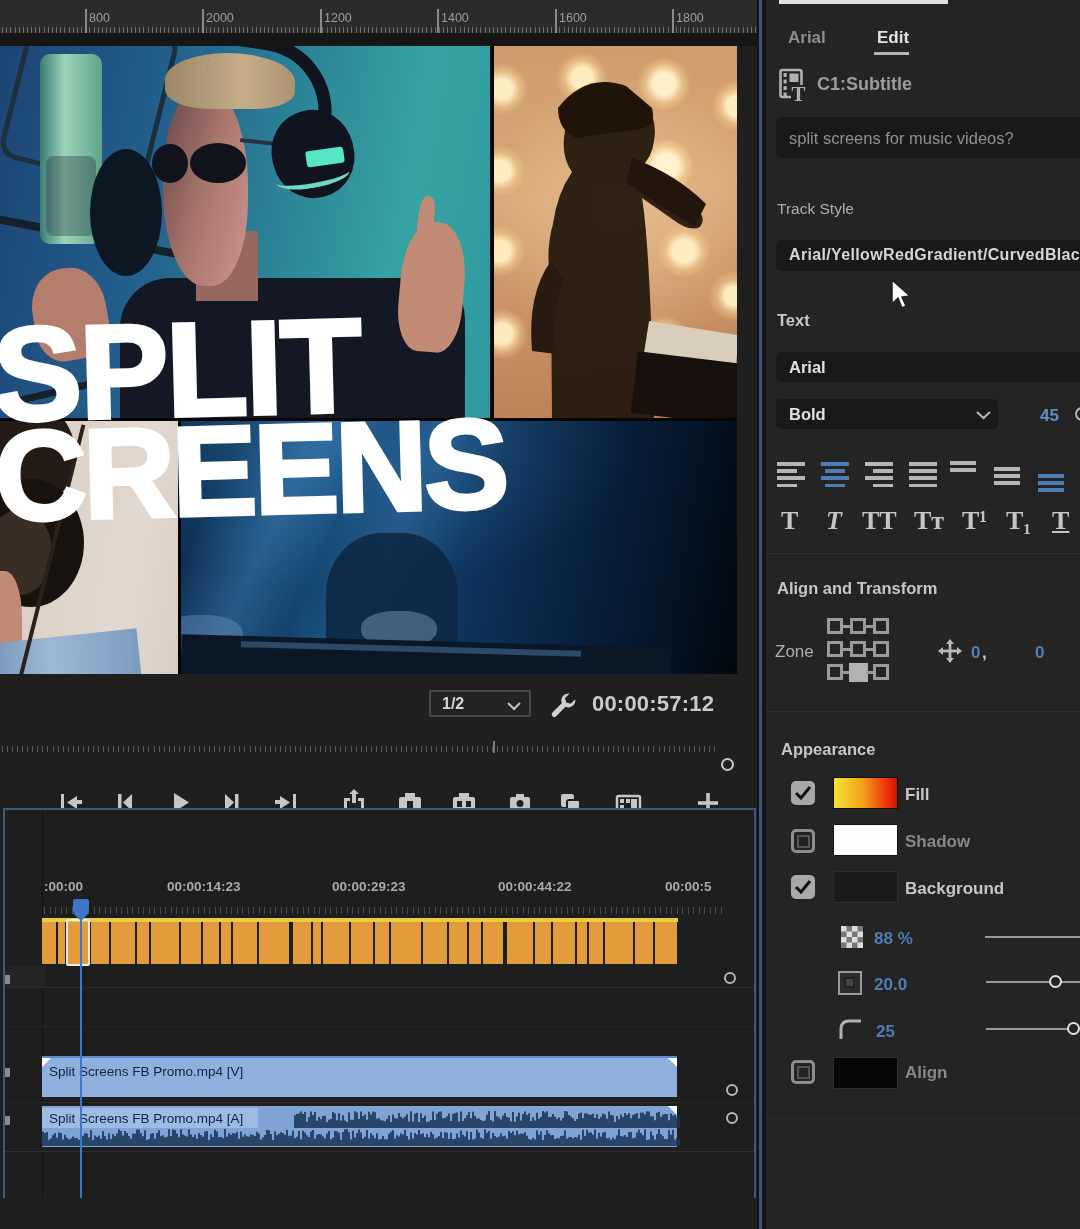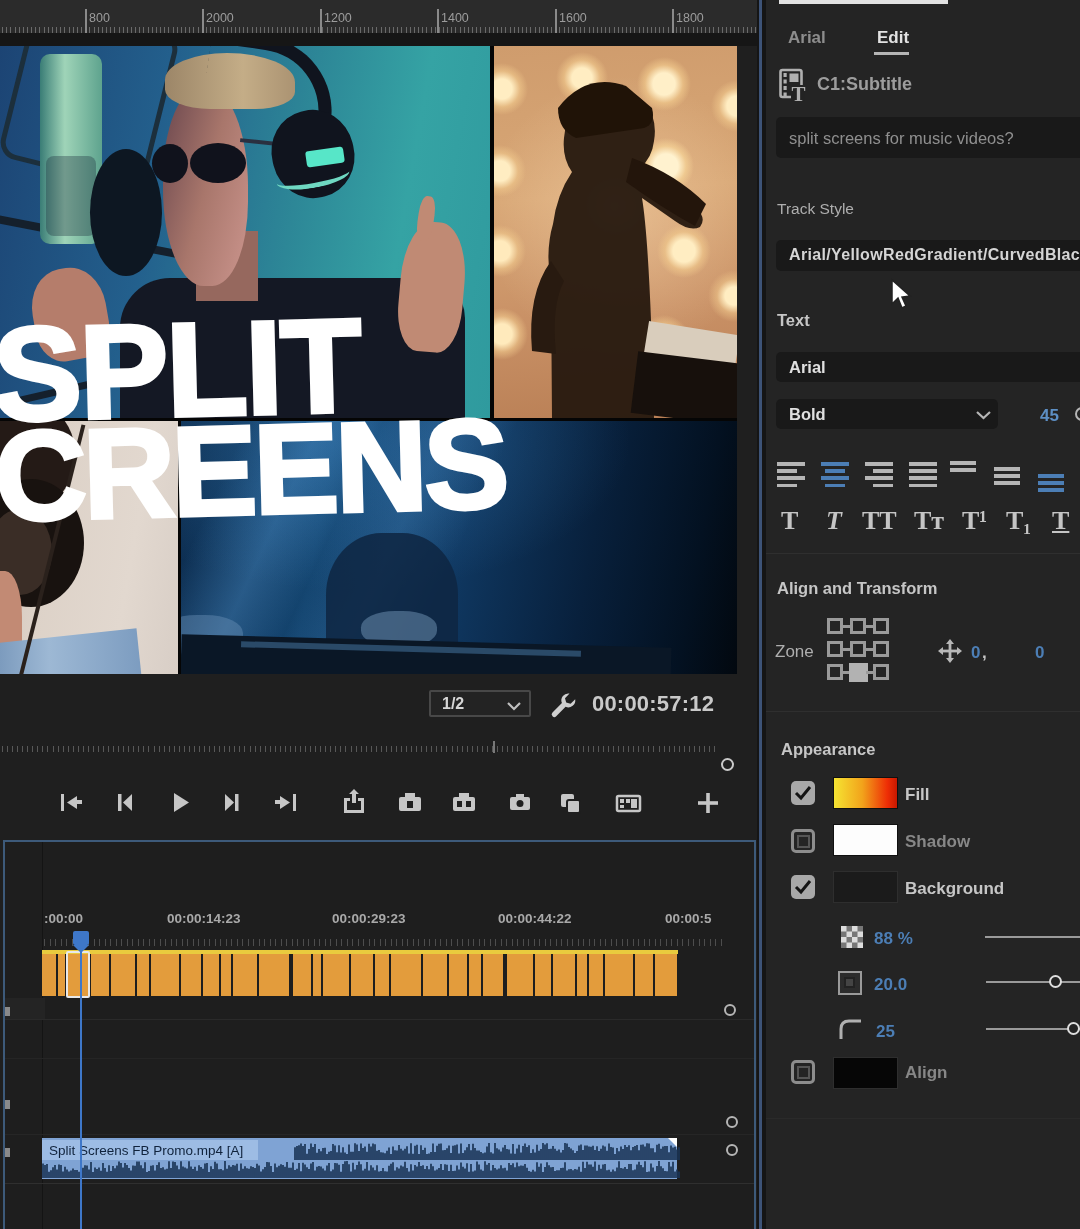--- a/index.html
+++ b/index.html
@@ -507,21 +507,21 @@
         <rect x="7" y="17" width="4" height="3" fill="#c6c6c6"></rect>
         <rect x="13" y="11" width="4" height="4" fill="#c6c6c6"></rect>
         <rect x="18" y="11" width="6" height="9" fill="#c6c6c6"></rect>
       </svg>
       <svg width="30" height="30" style="position:absolute;left:693px;top:2px">
         <rect x="13.2" y="5" width="3.6" height="20" fill="#c6c6c6"></rect>
         <rect x="5" y="13.2" width="20" height="3.6" fill="#c6c6c6"></rect>
       </svg>
     </div>
 
-<div class="abs" id="tl" style="left:3px;top:840px;width:753px;height:390px;border:2px solid #3d5a7a;border-bottom:none;background:#1e1e1e;overflow:hidden">
+<div class="abs" id="tl" style="left:3px;top:808px;width:753px;height:390px;border:2px solid #3d5a7a;border-bottom:none;background:#1e1e1e;overflow:hidden">
 
   <div class="abs" style="left:37px;top:0;width:1px;height:390px;background:#141414"></div>
 
   <div class="abs" style="left:39px;top:69px;font-size:13.5px;font-weight:bold;color:#a9a9a9">:00:00</div>
   <div class="abs" style="left:162px;top:69px;font-size:13.5px;font-weight:bold;color:#a9a9a9">00:00:14:23</div>
   <div class="abs" style="left:327px;top:69px;font-size:13.5px;font-weight:bold;color:#a9a9a9">00:00:29:23</div>
   <div class="abs" style="left:493px;top:69px;font-size:13.5px;font-weight:bold;color:#a9a9a9">00:00:44:22</div>
   <div class="abs" style="left:660px;top:69px;font-size:13.5px;font-weight:bold;color:#a9a9a9">00:00:5</div>
   <div class="abs" id="tlticks" style="left:37px;top:94px;width:680px;height:14px">
         <div class="abs" style="left:2.0px;top:3px;width:1px;height:7px;background:#4d4d4d"></div>
@@ -685,20 +685,25 @@
       </div>
 
   <div class="abs" style="left:61px;top:109px;width:24px;height:47px;border:2.5px solid #e8e8e8;border-radius:2px"></div>
 
   <div class="abs" style="left:0;top:156px;width:40px;height:21px;background:#242424"></div>
   <div class="abs" style="left:0;top:177px;width:753px;height:1px;background:#2a2a2a"></div>
   <div class="abs" style="left:0;top:216px;width:753px;height:1px;background:#252525"></div>
   <div class="abs" style="left:0;top:292px;width:753px;height:1px;background:#262626"></div>
   <div class="abs" style="left:0;top:341px;width:753px;height:1px;background:#2f2f2f"></div>
 
+  <div class="abs" style="left:37px;top:246px;width:635px;height:41px;background:#8fb0dc;border-top:2.5px solid #5b8ad0">
+    <span style="position:absolute;left:7px;top:6px;font-size:13.5px;color:#10233c">Split Screens FB Promo.mp4 [V]</span>
+    <div style="position:absolute;left:0;top:0;width:0;height:0;border-top:9px solid #fff;border-right:9px solid transparent"></div>
+    <div style="position:absolute;right:0;top:0;width:0;height:0;border-top:9px solid #fff;border-left:9px solid transparent"></div>
+  </div>
 
   <div class="abs" style="left:37px;top:296px;width:635px;height:41px;background:#7fa3d4">
     <div style="position:absolute;left:0;top:2px;width:216px;height:20px;background:#9dbce4"></div>
     <span style="position:absolute;left:7px;top:5px;font-size:13.5px;color:#10233c">Split Screens FB Promo.mp4 [A]</span>
     <svg width="640" height="41" style="position:absolute;left:0;top:0">
           <path d="M253 22v-12.8M255 22v-14.1M257 22v-14.7M259 22v-16.4M261 22v-14.1M263 22v-16.1M265 22v-6.3M267 22v-11.1M269 22v-16.4M271 22v-13.1M273 22v-15.9M275 22v-7.2M277 22v-11.1M279 22v-8.7M281 22v-12.0M283 22v-12.3M285 22v-6.1M287 22v-8.3M289 22v-9.0M291 22v-16.1M293 22v-14.4M295 22v-7.7M297 22v-14.8M299 22v-7.5M301 22v-12.8M303 22v-7.4M305 22v-6.0M307 22v-15.6M309 22v-8.3M311 22v-8.3M313 22v-16.8M315 22v-15.6M317 22v-9.1M319 22v-16.6M321 22v-11.9M323 22v-13.4M325 22v-8.2M327 22v-16.3M329 22v-13.6M331 22v-16.6M333 22v-15.8M335 22v-9.3M337 22v-9.9M339 22v-7.8M341 22v-7.6M343 22v-6.7M345 22v-9.3M347 22v-12.6M349 22v-6.0M351 22v-13.4M353 22v-9.7M355 22v-9.4M357 22v-15.0M359 22v-11.3M361 22v-9.4M363 22v-11.3M365 22v-13.7M367 22v-6.6M369 22v-16.7M371 22v-6.2M373 22v-14.2M375 22v-15.3M377 22v-6.1M379 22v-14.7M381 22v-10.0M383 22v-12.3M385 22v-6.1M387 22v-6.5M389 22v-7.9M391 22v-16.5M393 22v-8.1M395 22v-14.3M397 22v-16.2M399 22v-16.4M401 22v-9.8M403 22v-9.9M405 22v-11.7M407 22v-14.5M409 22v-7.1M411 22v-14.2M413 22v-14.8M415 22v-15.4M417 22v-6.4M419 22v-16.4M421 22v-7.0M423 22v-9.7M425 22v-12.7M427 22v-16.1M429 22v-9.7M431 22v-16.2M433 22v-12.0M435 22v-9.4M437 22v-9.5M439 22v-7.9M441 22v-6.8M443 22v-7.6M445 22v-13.6M447 22v-17.0M449 22v-7.7M451 22v-6.5M453 22v-16.9M455 22v-11.8M457 22v-10.4M459 22v-8.6M461 22v-12.5M463 22v-15.1M465 22v-11.0M467 22v-10.6M469 22v-6.6M471 22v-16.1M473 22v-6.3M475 22v-11.4M477 22v-15.2M479 22v-7.4M481 22v-14.0M483 22v-16.4M485 22v-12.9M487 22v-14.7M489 22v-7.1M491 22v-10.8M493 22v-7.6M495 22v-15.3M497 22v-9.2M499 22v-11.0M501 22v-17.0M503 22v-15.4M505 22v-16.7M507 22v-11.0M509 22v-11.3M511 22v-14.0M513 22v-11.2M515 22v-9.2M517 22v-10.4M519 22v-7.6M521 22v-10.1M523 22v-16.9M525 22v-16.6M527 22v-12.9M529 22v-11.5M531 22v-9.7M533 22v-6.9M535 22v-9.0M537 22v-14.6M539 22v-15.5M541 22v-9.9M543 22v-14.6M545 22v-14.5M547 22v-13.6M549 22v-13.3M551 22v-14.3M553 22v-10.0M555 22v-13.7M557 22v-9.1M559 22v-11.3M561 22v-14.5M563 22v-13.6M565 22v-9.2M567 22v-16.4M569 22v-13.1M571 22v-12.4M573 22v-6.1M575 22v-12.0M577 22v-8.7M579 22v-13.4M581 22v-11.1M583 22v-15.0M585 22v-13.1M587 22v-14.8M589 22v-9.8M591 22v-13.1M593 22v-14.1M595 22v-15.1M597 22v-9.8M599 22v-15.3M601 22v-15.6M603 22v-13.6M605 22v-16.7M607 22v-16.5M609 22v-11.7M611 22v-11.8M613 22v-7.8M615 22v-15.2M617 22v-16.3M619 22v-11.2M621 22v-13.6M623 22v-13.9M625 22v-14.0M627 22v-7.8M629 22v-14.6M631 22v-12.4M633 22v-13.3M635 22v-10.6M637 22v-12.8" stroke="#1a3456" stroke-width="1.7" fill="none"></path>
           <path d="M1 40v-14.5M3 40v-13.0M5 40v-13.9M7 40v-6.3M9 40v-7.7M11 40v-10.8M13 40v-13.1M15 40v-8.4M17 40v-13.5M19 40v-12.9M21 40v-6.4M23 40v-11.2M25 40v-8.4M27 40v-6.5M29 40v-7.4M31 40v-9.5M33 40v-8.0M35 40v-8.1M37 40v-6.3M39 40v-11.1M41 40v-10.2M43 40v-12.7M45 40v-12.5M47 40v-8.6M49 40v-15.9M51 40v-6.0M53 40v-10.4M55 40v-9.0M57 40v-10.5M59 40v-7.2M61 40v-15.1M63 40v-10.1M65 40v-6.3M67 40v-12.7M69 40v-7.0M71 40v-12.0M73 40v-9.7M75 40v-12.4M77 40v-16.5M79 40v-15.0M81 40v-10.6M83 40v-14.9M85 40v-13.0M87 40v-10.0M89 40v-7.5M91 40v-12.5M93 40v-12.2M95 40v-16.5M97 40v-16.6M99 40v-12.7M101 40v-9.8M103 40v-15.8M105 40v-6.0M107 40v-7.1M109 40v-12.2M111 40v-12.7M113 40v-7.5M115 40v-12.9M117 40v-15.8M119 40v-10.1M121 40v-10.7M123 40v-8.5M125 40v-9.2M127 40v-16.7M129 40v-10.1M131 40v-16.6M133 40v-16.0M135 40v-12.5M137 40v-8.8M139 40v-16.8M141 40v-11.4M143 40v-10.5M145 40v-9.5M147 40v-16.8M149 40v-11.4M151 40v-9.1M153 40v-11.2M155 40v-7.3M157 40v-12.8M159 40v-10.9M161 40v-9.2M163 40v-14.6M165 40v-15.1M167 40v-6.1M169 40v-11.8M171 40v-9.0M173 40v-16.3M175 40v-14.6M177 40v-8.7M179 40v-8.9M181 40v-7.7M183 40v-16.9M185 40v-9.2M187 40v-12.7M189 40v-11.2M191 40v-13.1M193 40v-12.6M195 40v-14.2M197 40v-7.3M199 40v-14.4M201 40v-9.3M203 40v-11.8M205 40v-9.7M207 40v-9.2M209 40v-11.8M211 40v-11.1M213 40v-9.9M215 40v-14.2M217 40v-12.5M219 40v-6.4M221 40v-8.7M223 40v-11.0M225 40v-16.1M227 40v-15.8M229 40v-12.0M231 40v-6.1M233 40v-14.6M235 40v-10.7M237 40v-12.3M239 40v-13.8M241 40v-12.9M243 40v-11.3M245 40v-16.0M247 40v-10.2M249 40v-10.3M251 40v-15.4M253 40v-8.1M255 40v-9.2M257 40v-15.1M259 40v-6.7M261 40v-15.2M263 40v-13.6M265 40v-10.7M267 40v-9.1M269 40v-14.6M271 40v-16.0M273 40v-7.5M275 40v-11.2M277 40v-12.0M279 40v-11.4M281 40v-9.6M283 40v-7.6M285 40v-12.4M287 40v-14.9M289 40v-6.7M291 40v-8.5M293 40v-15.0M295 40v-14.7M297 40v-13.3M299 40v-6.2M301 40v-13.9M303 40v-16.8M305 40v-17.0M307 40v-13.7M309 40v-6.5M311 40v-15.3M313 40v-8.4M315 40v-13.1M317 40v-16.5M319 40v-13.8M321 40v-7.4M323 40v-9.2M325 40v-16.1M327 40v-7.6M329 40v-12.7M331 40v-10.5M333 40v-7.7M335 40v-12.8M337 40v-6.4M339 40v-7.1M341 40v-10.1M343 40v-6.7M345 40v-6.6M347 40v-12.3M349 40v-14.2M351 40v-15.7M353 40v-7.4M355 40v-10.7M357 40v-9.4M359 40v-12.6M361 40v-11.4M363 40v-16.3M365 40v-10.1M367 40v-6.6M369 40v-13.7M371 40v-7.6M373 40v-12.9M375 40v-11.5M377 40v-16.0M379 40v-12.1M381 40v-12.8M383 40v-8.9M385 40v-12.0M387 40v-8.8M389 40v-14.2M391 40v-11.7M393 40v-7.4M395 40v-8.5M397 40v-10.1M399 40v-14.1M401 40v-7.9M403 40v-13.8M405 40v-13.2M407 40v-6.9M409 40v-13.3M411 40v-7.0M413 40v-7.3M415 40v-12.5M417 40v-8.6M419 40v-15.6M421 40v-11.3M423 40v-9.5M425 40v-14.8M427 40v-6.3M429 40v-14.0M431 40v-6.5M433 40v-7.6M435 40v-16.5M437 40v-13.5M439 40v-8.4M441 40v-7.2M443 40v-16.7M445 40v-13.3M447 40v-15.0M449 40v-7.5M451 40v-12.9M453 40v-9.9M455 40v-8.5M457 40v-9.6M459 40v-12.7M461 40v-9.8M463 40v-10.2M465 40v-7.5M467 40v-15.1M469 40v-13.1M471 40v-14.8M473 40v-10.7M475 40v-15.4M477 40v-11.7M479 40v-12.5M481 40v-12.3M483 40v-14.1M485 40v-10.3M487 40v-7.0M489 40v-6.3M491 40v-8.2M493 40v-6.4M495 40v-15.8M497 40v-11.3M499 40v-14.4M501 40v-6.0M503 40v-11.1M505 40v-15.8M507 40v-12.8M509 40v-10.7M511 40v-11.1M513 40v-7.1M515 40v-7.7M517 40v-7.7M519 40v-10.1M521 40v-10.2M523 40v-15.7M525 40v-7.6M527 40v-8.8M529 40v-9.0M531 40v-7.7M533 40v-9.1M535 40v-8.5M537 40v-11.3M539 40v-6.3M541 40v-16.2M543 40v-10.0M545 40v-16.3M547 40v-13.5M549 40v-13.4M551 40v-11.2M553 40v-16.4M555 40v-7.3M557 40v-13.3M559 40v-9.2M561 40v-13.4M563 40v-14.0M565 40v-7.8M567 40v-8.2M569 40v-6.2M571 40v-8.5M573 40v-6.8M575 40v-10.4M577 40v-16.7M579 40v-10.0M581 40v-9.4M583 40v-11.1M585 40v-9.1M587 40v-14.0M589 40v-13.9M591 40v-7.8M593 40v-8.6M595 40v-13.4M597 40v-16.3M599 40v-13.1M601 40v-10.7M603 40v-16.7M605 40v-6.0M607 40v-6.6M609 40v-14.6M611 40v-10.5M613 40v-6.4M615 40v-12.0M617 40v-16.9M619 40v-11.7M621 40v-9.8M623 40v-7.0M625 40v-6.7M627 40v-15.9M629 40v-11.4M631 40v-16.3M633 40v-6.5M635 40v-8.6M637 40v-6.5" stroke="#1a3456" stroke-width="1.7" fill="none"></path>
         </svg>
     <div style="position:absolute;right:0;top:0;width:0;height:0;border-top:9px solid #fff;border-left:9px solid transparent"></div>
   </div>

